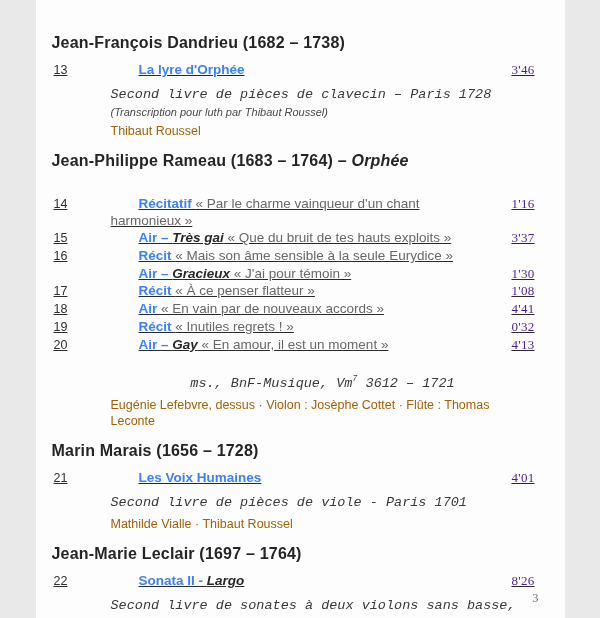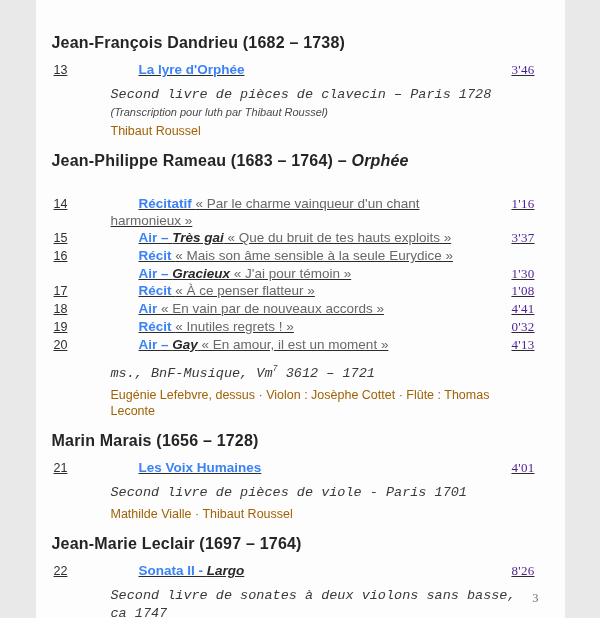--- a/index.html
+++ b/index.html
@@ -42,21 +42,21 @@
   .note-line {
     font-style:italic; font-size:11px; color:#4a4a4a;
     line-height:14px; margin-top:1px;
   }
   .performers-line {
     font-size:12.5px; color:#a16207; line-height:16px; margin-top:4px;
   }
   .ms-line sup { font-size:8.5px; }
   .gap-after-head { margin-bottom:25px; }
   .rameau-rows { margin-top:1px; }
-  .rameau-foot { margin-top:6px; }
+  .rameau-foot { margin-top:16px;text-align:center; }
   .page-number {
     position:absolute; right:26px; bottom:12px;
     font-family:"Liberation Serif", serif;
     font-size:12.5px; color:#6f6f6f;
   }
 </style>
 </head>
 <body>
 
 <div class="page">

